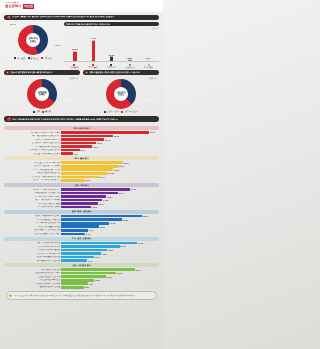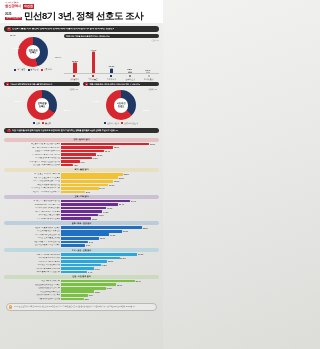--- a/index.html
+++ b/index.html
@@ -186,27 +186,20 @@
 </style>
 </head>
 <body>
 
 <div class="header">
   <div class="brandline">더 크게 더 강하게</div>
   <div class="brandrow">
     <span class="brand-main">울산광역시</span>
     <span class="brand-tag">대전환</span>
   </div>
-  <div class="titlerow">
-    <span class="year-badge">
-      <span class="year-num">2025</span>
-      <span class="year-sub">정책여론조사</span>
-    </span>
-    <span class="main-title">민선8기 3년, 정책 선호도 조사</span>
-  </div>
 </div>
 
 <div class="sec-bar">
   <span class="sec-num">1</span>
   <span class="sec-text">민선8기 출범 이후 울산의 변화와 정책 성과에 대해 어떻게 평가하십니까? 향후 정책 추진 방향은?</span>
 </div>
 
 <div class="sec1-body">
 
   <div class="panel-left">

